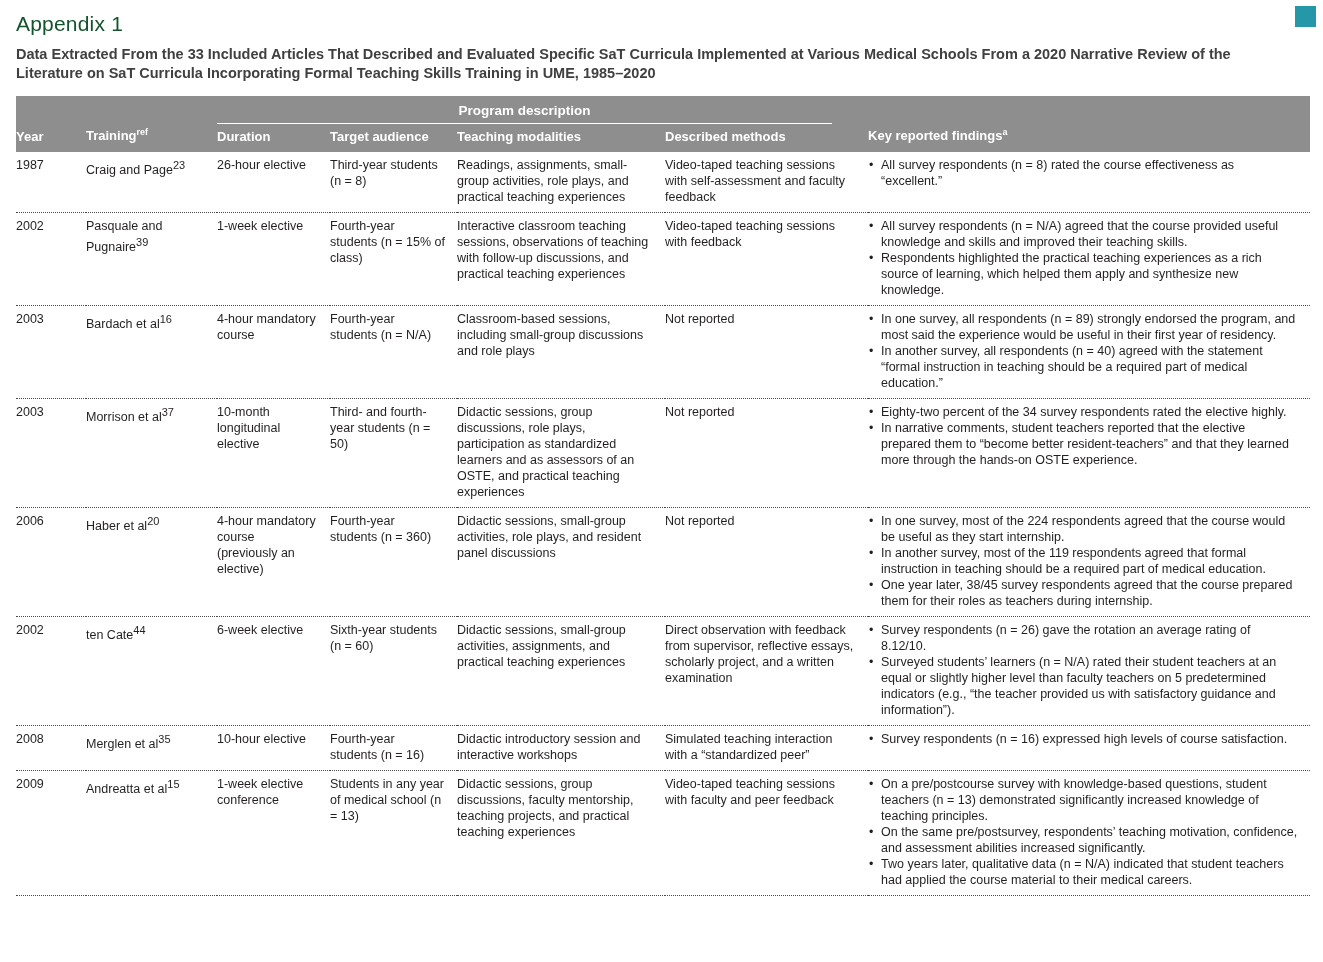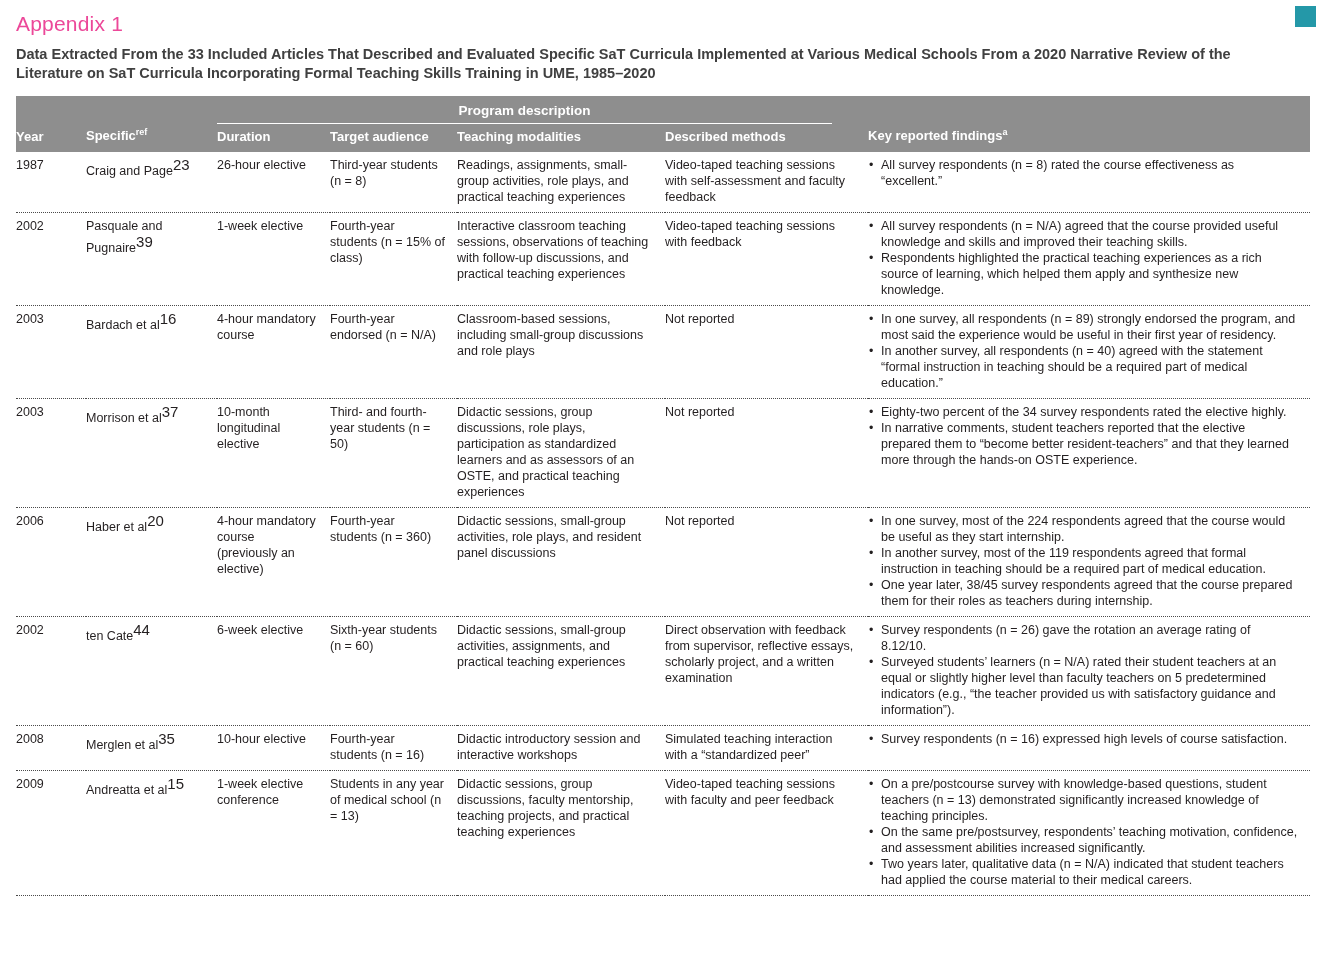--- a/index.html
+++ b/index.html
@@ -8,21 +8,21 @@
     width:1323px; height:962px; overflow:hidden; position:relative;
     font-family:"Liberation Sans", sans-serif; color:#231f20;
     -webkit-font-smoothing:antialiased;
   }
   .page { padding:12px 13px 0 16px; }
   .corner-accent {
     position:absolute; top:6px; right:7px; width:21px; height:21px;
     background:var(--accent,#2498a8);
   }
   h1.appendix {
-    font-size:21px; font-weight:400; color:#ec4899; letter-spacing:.2px;
+    font-size:21px; font-weight:400; color:#14532d; letter-spacing:.2px;
     margin-bottom:9px;
   }
   h2.table-title {
     font-size:14.5px; font-weight:bold; color:#404040; line-height:1.32;
     max-width:1250px; margin-bottom:13px;
   }
   table.data {
     border-collapse:collapse; table-layout:fixed; width:1294px;
   }
   
@@ -39,21 +39,21 @@
     vertical-align:bottom; padding-top:3px; padding-bottom:7px;
     line-height:1.25;
   }
   thead sup { font-size:9px; vertical-align:super; }
   
   tbody td {
     vertical-align:top; font-size:12.5px; line-height:16px;
     padding:5px 12px 7px 0;
     border-bottom:1px dotted #4a4a4a;
   }
-  tbody sup { font-size:15px; vertical-align:super;text-align:center; }
+  tbody sup { font-size:11px; vertical-align:super;text-align:center; }
   ul.findings { list-style:none; }
   ul.findings li { position:relative; padding-left:13px; }
   ul.findings li::before { content:"\2022"; position:absolute; left:1px; top:0; }
 </style>
 </head>
 <body>
 
 <div class="corner-accent"></div>
 
 <div class="page">
@@ -73,21 +73,21 @@
     <thead>
       <tr class="group-row">
         <th colspan="2"></th>
         <th colspan="4">
           <div class="group-inner">Program description</div>
         </th>
         <th></th>
       </tr>
       <tr class="col-row">
         <th><span>Year</span></th>
-        <th><span>Specific</span><sup>ref</sup></th>
+        <th><span>Training</span><sup>ref</sup></th>
         <th><span>Duration</span></th>
         <th><span>Target audience</span></th>
         <th><span>Teaching modalities</span></th>
         <th><span>Described methods</span></th>
         <th><span>Key reported findings</span><sup>a</sup></th>
       </tr>
     </thead>
     <tbody id="tbody">
         <tr>
           <td>1987</td>
@@ -113,21 +113,21 @@
             <ul class="findings">
               <li>All survey respondents (n = N/A) agreed that the course provided useful knowledge and skills and improved their teaching skills.</li>
               <li>Respondents highlighted the practical teaching experiences as a rich source of learning, which helped them apply and synthesize new knowledge.</li>
             </ul>
           </td>
         </tr>
         <tr>
           <td>2003</td>
           <td>Bardach et al<sup>16</sup></td>
           <td>4-hour mandatory course</td>
-          <td>Fourth-year endorsed (n = N/A)</td>
+          <td>Fourth-year students (n = N/A)</td>
           <td>Classroom-based sessions, including small-group discussions and role plays</td>
           <td>Not reported</td>
           <td>
             <ul class="findings">
               <li>In one survey, all respondents (n = 89) strongly endorsed the program, and most said the experience would be useful in their first year of residency.</li>
               <li>In another survey, all respondents (n = 40) agreed with the statement “formal instruction in teaching should be a required part of medical education.”</li>
             </ul>
           </td>
         </tr>
         <tr>

